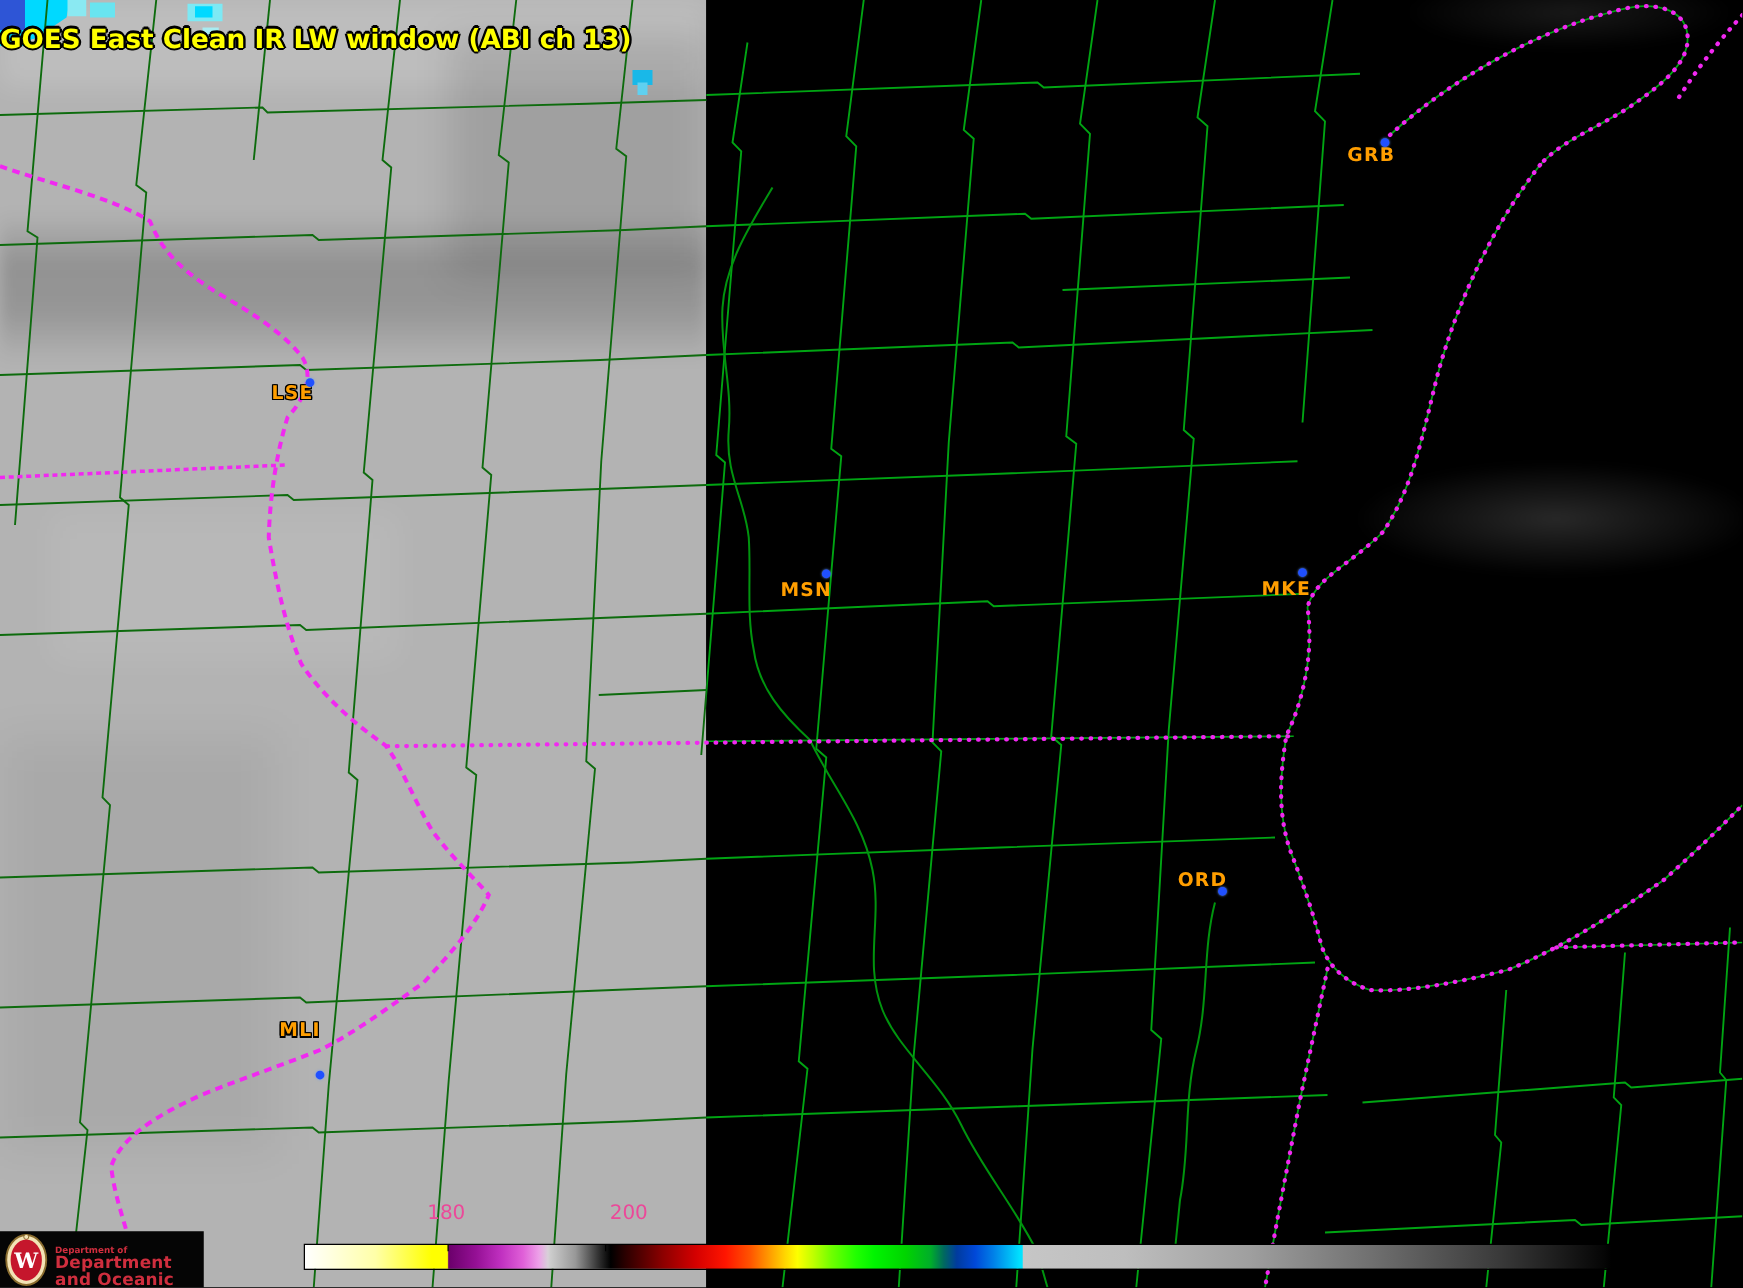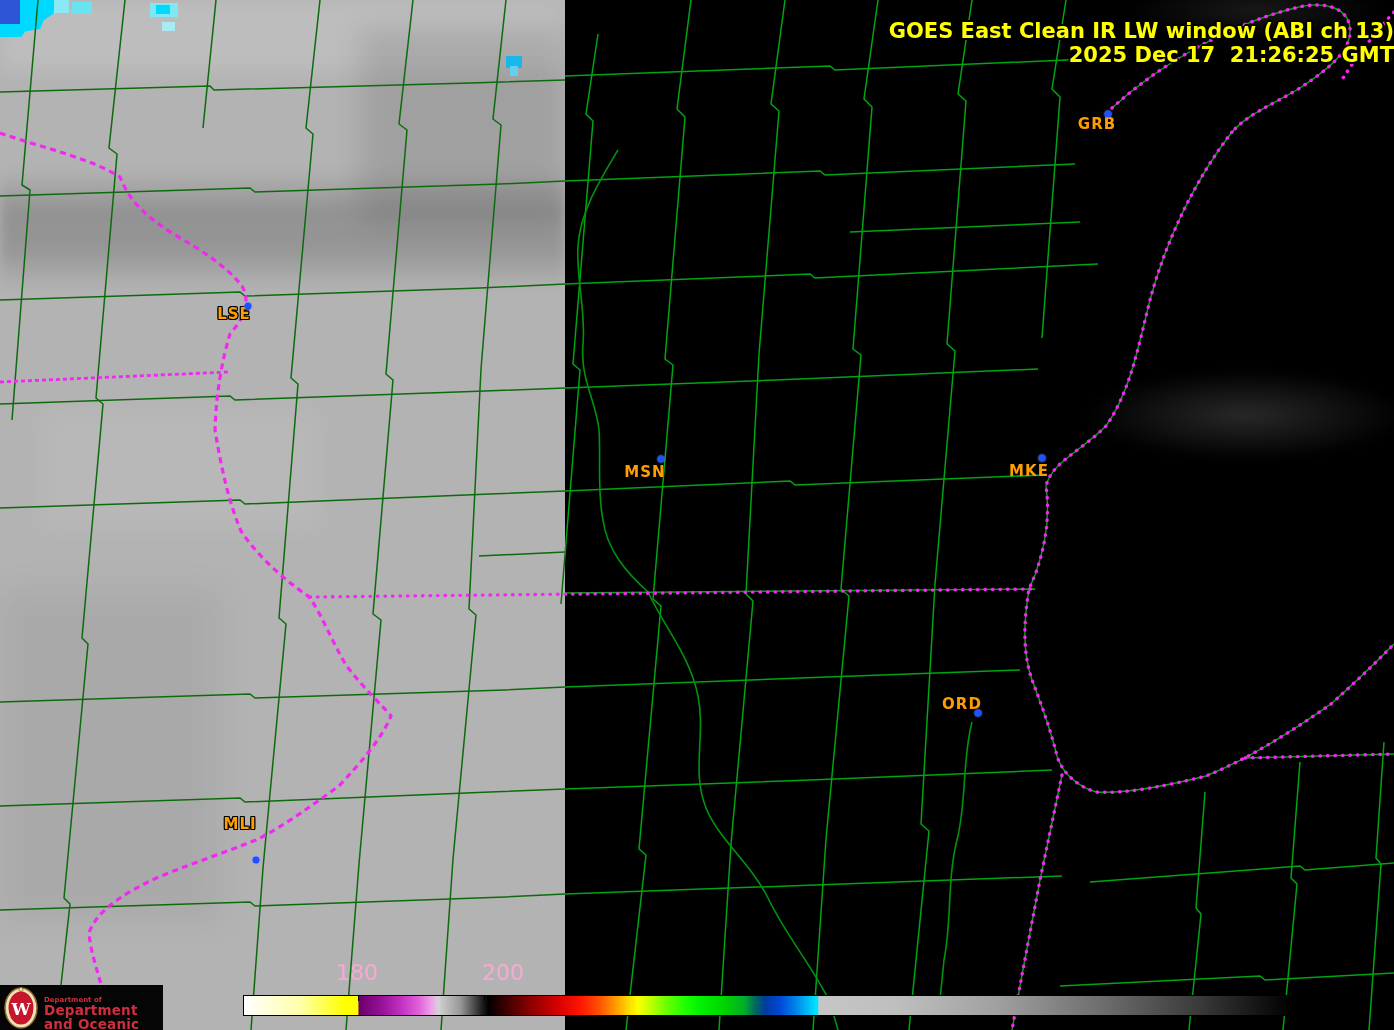--- a/index.html
+++ b/index.html
@@ -45,39 +45,39 @@
   .greenline{stroke:var(--county_line_on_black,#00a513);fill:none;stroke-width:1.4px;}
   .river{stroke:#00940e;fill:none;stroke-width:1.6px;}
   .border-dots{stroke:var(--state_border_magenta,#f128f1);fill:none;stroke-width:3.4px;
                stroke-linecap:round;stroke-dasharray:0.5 7;}
   .border-dash{stroke:var(--state_border_magenta,#f128f1);fill:none;stroke-width:3.2px;
                stroke-dasharray:6 4.5;}
   .border-dense{stroke:var(--state_border_magenta,#f128f1);fill:none;stroke-width:2.8px;
                stroke-dasharray:4 3;}
 
   
-  #title-block{position:absolute;left:0;top:19px;width:100%;text-align:right;
+  #title-block{position:absolute;left:0;top:19px;width:100%;text-align:left;
     color:var(--title_text,#ffff00);font-weight:bold;font-size:21px;line-height:24px;
     text-shadow:-2px 0 0 #000,2px 0 0 #000,0 -2px 0 #000,0 2px 0 #000,
                 -1px -1px 0 #000,1px -1px 0 #000,-1px 1px 0 #000,1px 1px 0 #000;}
   #title-block .t2{white-space:pre;}
 
   .station{position:absolute;transform:translate(-50%,-50%);
     color:var(--station_label,#ff9e00);font-size:15px;font-weight:bold;letter-spacing:1px;}
   .station.outlined{text-shadow:-1px 0 0 #000,1px 0 0 #000,0 -1px 0 #000,0 1px 0 #000,
                 -1px -1px 0 #000,1px -1px 0 #000,-1px 1px 0 #000,1px 1px 0 #000;}
   .station-dot{position:absolute;width:7px;height:7px;border-radius:50%;
     background:var(--station_dot,#2050ff);box-shadow:0 0 2px #6699ff;
     transform:translate(-50%,-50%);}
 
   
   #colorbar{position:absolute;border:1px solid #000;box-sizing:border-box;}
   .cb-tick{position:absolute;top:0;width:1px;height:5px;background:#000;}
-  .cb-label{position:absolute;transform:translateX(-50%);color:#f9a8d4;
-    font-size:22px;font-family:"DejaVu Sans","Liberation Sans",sans-serif;}
+  .cb-label{position:absolute;transform:translateX(-50%);color:#ec4899;
+    font-size:16px;font-family:"DejaVu Sans","Liberation Sans",sans-serif;}
 
   
   #logo{position:absolute;left:0;top:985px;width:163px;height:45px;background:#050505;
     display:flex;align-items:center;gap:5px;}
   #logo .crest{margin-left:3px;flex:0 0 auto;}
   #logo .words{color:var(--logo_text_red,#cf2e3e);line-height:1.02;}
   #logo .dept{font-size:7px;font-weight:bold;margin-top:28px;}
   #logo .big{font-size:13.5px;font-weight:bold;letter-spacing:.2px;}
 </style>
 </head>
@@ -177,21 +177,20 @@
       <path class="border-dots" d="M1112,108 C1160,64 1230,24 1295,8 C1325,0 1348,8 1350,28 C1352,50 1330,68 1300,88 C1270,106 1248,114 1232,132"></path>
       <path class="border-dots" d="M1232,132 C1196,178 1166,240 1150,300 C1138,348 1130,392 1106,426 C1080,452 1052,462 1046,486 C1050,515 1046,545 1035,575 L1029,589 C1024,620 1022,650 1032,680 C1042,706 1051,731 1057,756 C1062,772 1076,786 1096,792 C1126,794 1166,786 1206,776 C1246,760 1291,732 1331,704 C1371,668 1380,658 1394,644"></path>
       <path class="border-dots" d="M1062,775 L1040,880 L1022,975 L1012,1030"></path>
       <path class="border-dots" d="M1245,758 L1394,754"></path>
       <path class="border-dots" d="M1394,12 C1372,36 1356,58 1343,78"></path>
     </g>
   </svg>
 
   <div id="title-block">
     <div class="t1">GOES East Clean IR LW window (ABI ch 13)</div>
-    <div class="t2">2025 Dec 17  21:26:25 GMT</div>
   </div>
 
   <div id="stations">
       <div class="station" style="left: 1097px; top: 124px;">GRB</div>
       <div class="station-dot" style="left: 1108px; top: 114px;"></div>
       <div class="station outlined" style="left: 234px; top: 314px;">LSE</div>
       <div class="station-dot" style="left: 248px; top: 306px;"></div>
       <div class="station" style="left: 645px; top: 472px;">MSN</div>
       <div class="station-dot" style="left: 661px; top: 459px;"></div>
       <div class="station" style="left: 1029px; top: 471px;">MKE</div>

